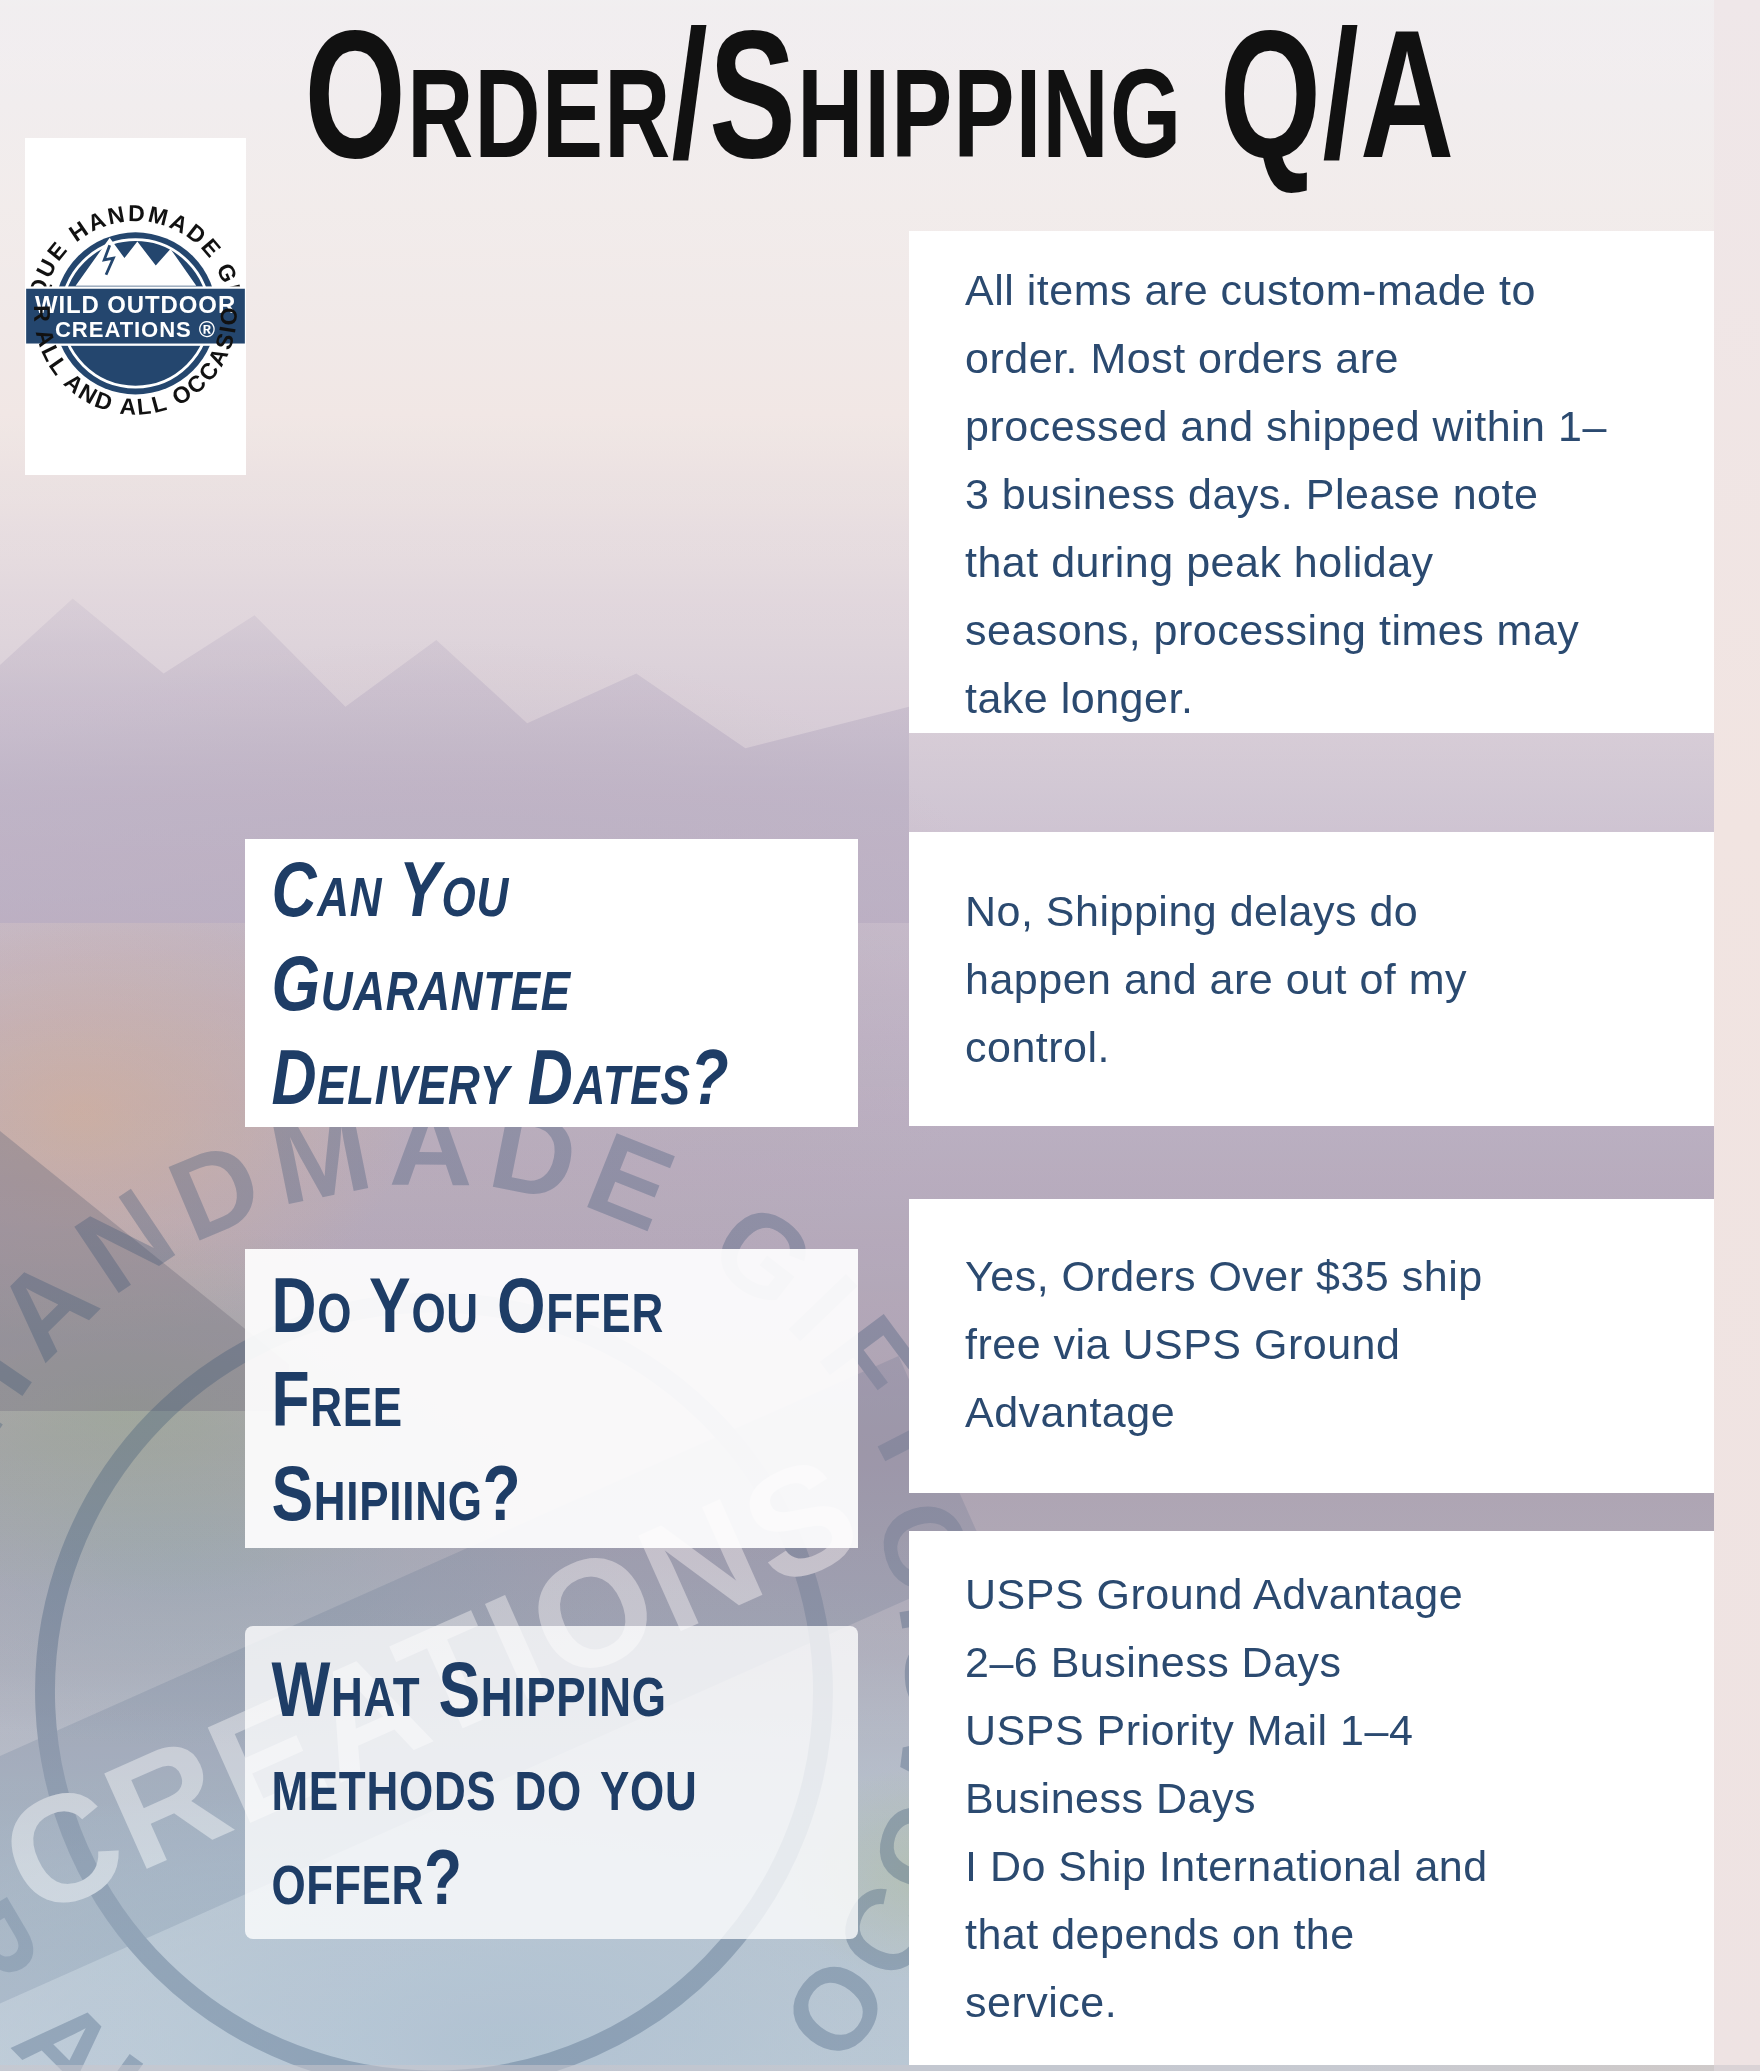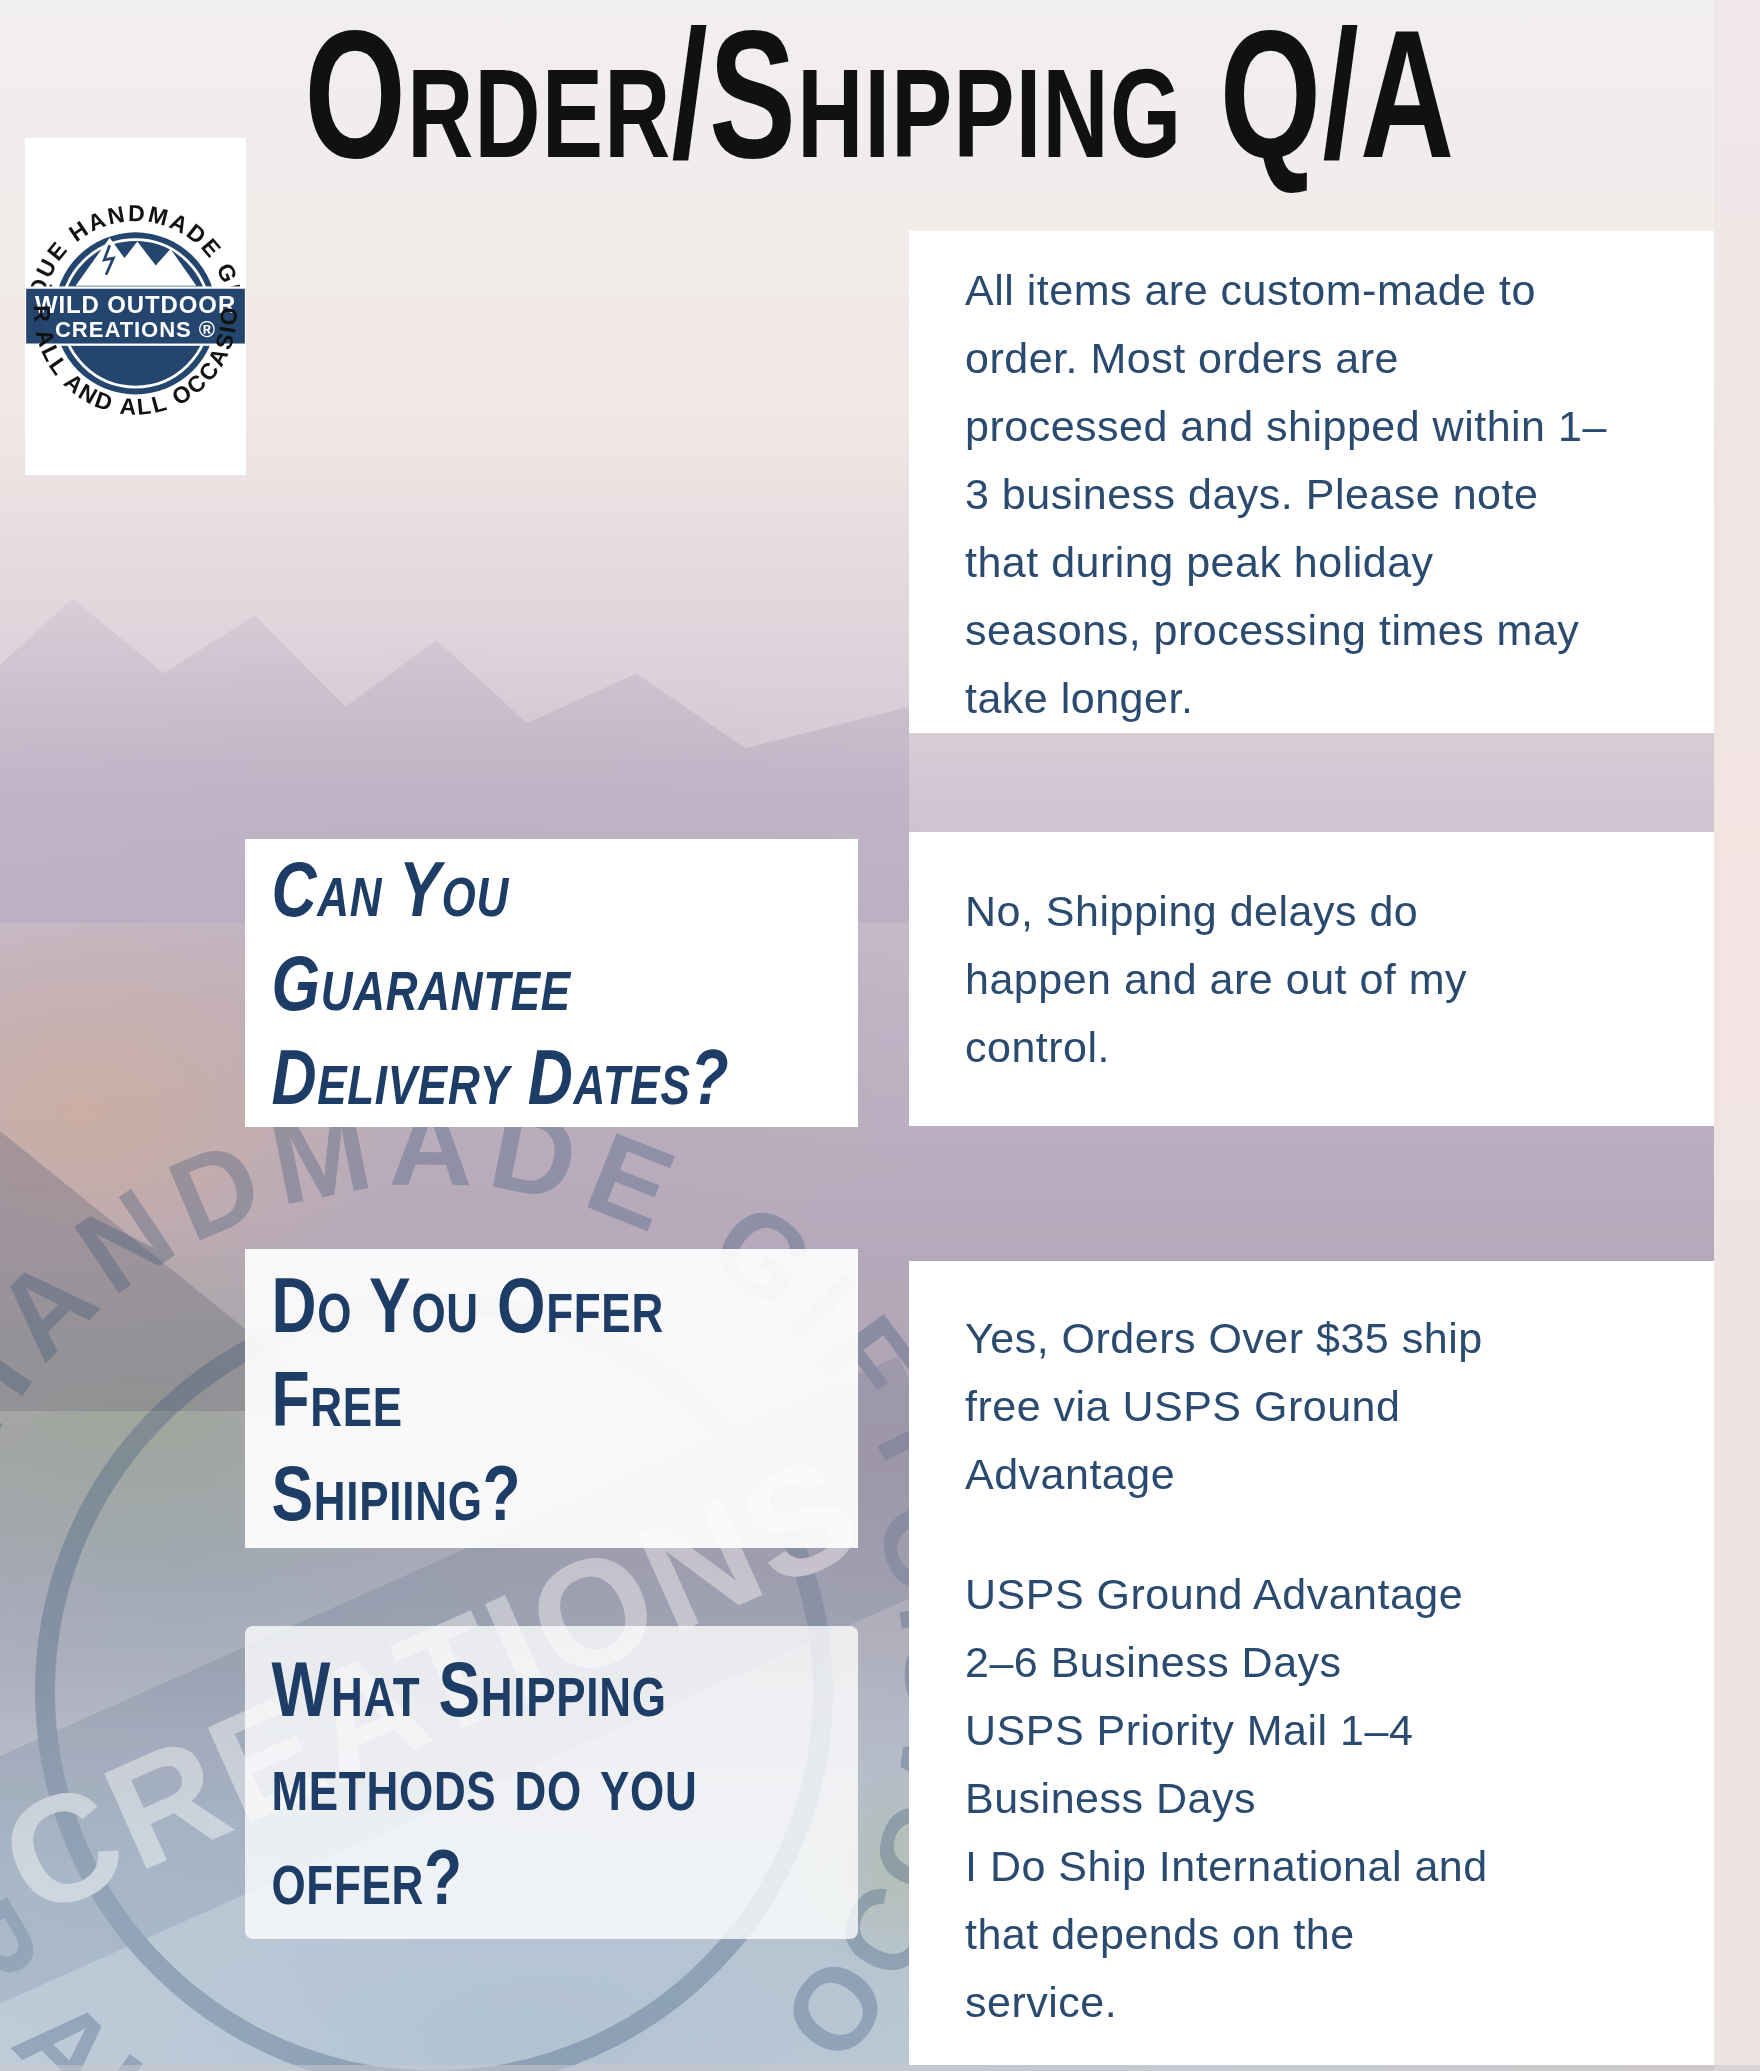--- a/index.html
+++ b/index.html
@@ -65,21 +65,21 @@
   .a-text{
     padding:0 36px 0 56px;color:#2b4a70;
     font-size:43px;line-height:68px;letter-spacing:0.5px;white-space:pre-line;
   }
   #q1{top:382px;height:299px;}
   #q2{top:839px;height:288px;font-style:italic;}
   #q3{top:1249px;height:299px;background:rgba(255,255,255,.92);}
   #q4{top:1626px;height:313px;background:rgba(255,255,255,.78);border-radius:8px;}
   #a1{top:231px;height:502px;}  #a1 .a-text{padding-top:25px;}
   #a2{top:832px;height:294px;}  #a2 .a-text{padding-top:45px;}
-  #a3{top:1261px;height:294px;} #a3 .a-text{padding-top:43px;}
+  #a3{top:1199px;height:294px;} #a3 .a-text{padding-top:43px;}
   #a4{top:1531px;height:534px;} #a4 .a-text{padding-top:29px;}
   
   .badge-arc{font-family:"Liberation Sans",sans-serif;font-weight:700;font-size:25px;letter-spacing:2.5px;fill:#111;}
   .badge-banner-text{font-family:"Liberation Sans",sans-serif;font-weight:700;fill:#fff;letter-spacing:1px;}
   .wm-arc{font-family:"Liberation Sans",sans-serif;font-weight:700;font-size:128px;letter-spacing:14px;fill:#2c4a6e;}
   .wm-banner{font-family:"Liberation Sans",sans-serif;font-weight:700;font-size:168px;letter-spacing:4px;fill:#ffffff;}
 </style>
 </head>
 <body>
 

